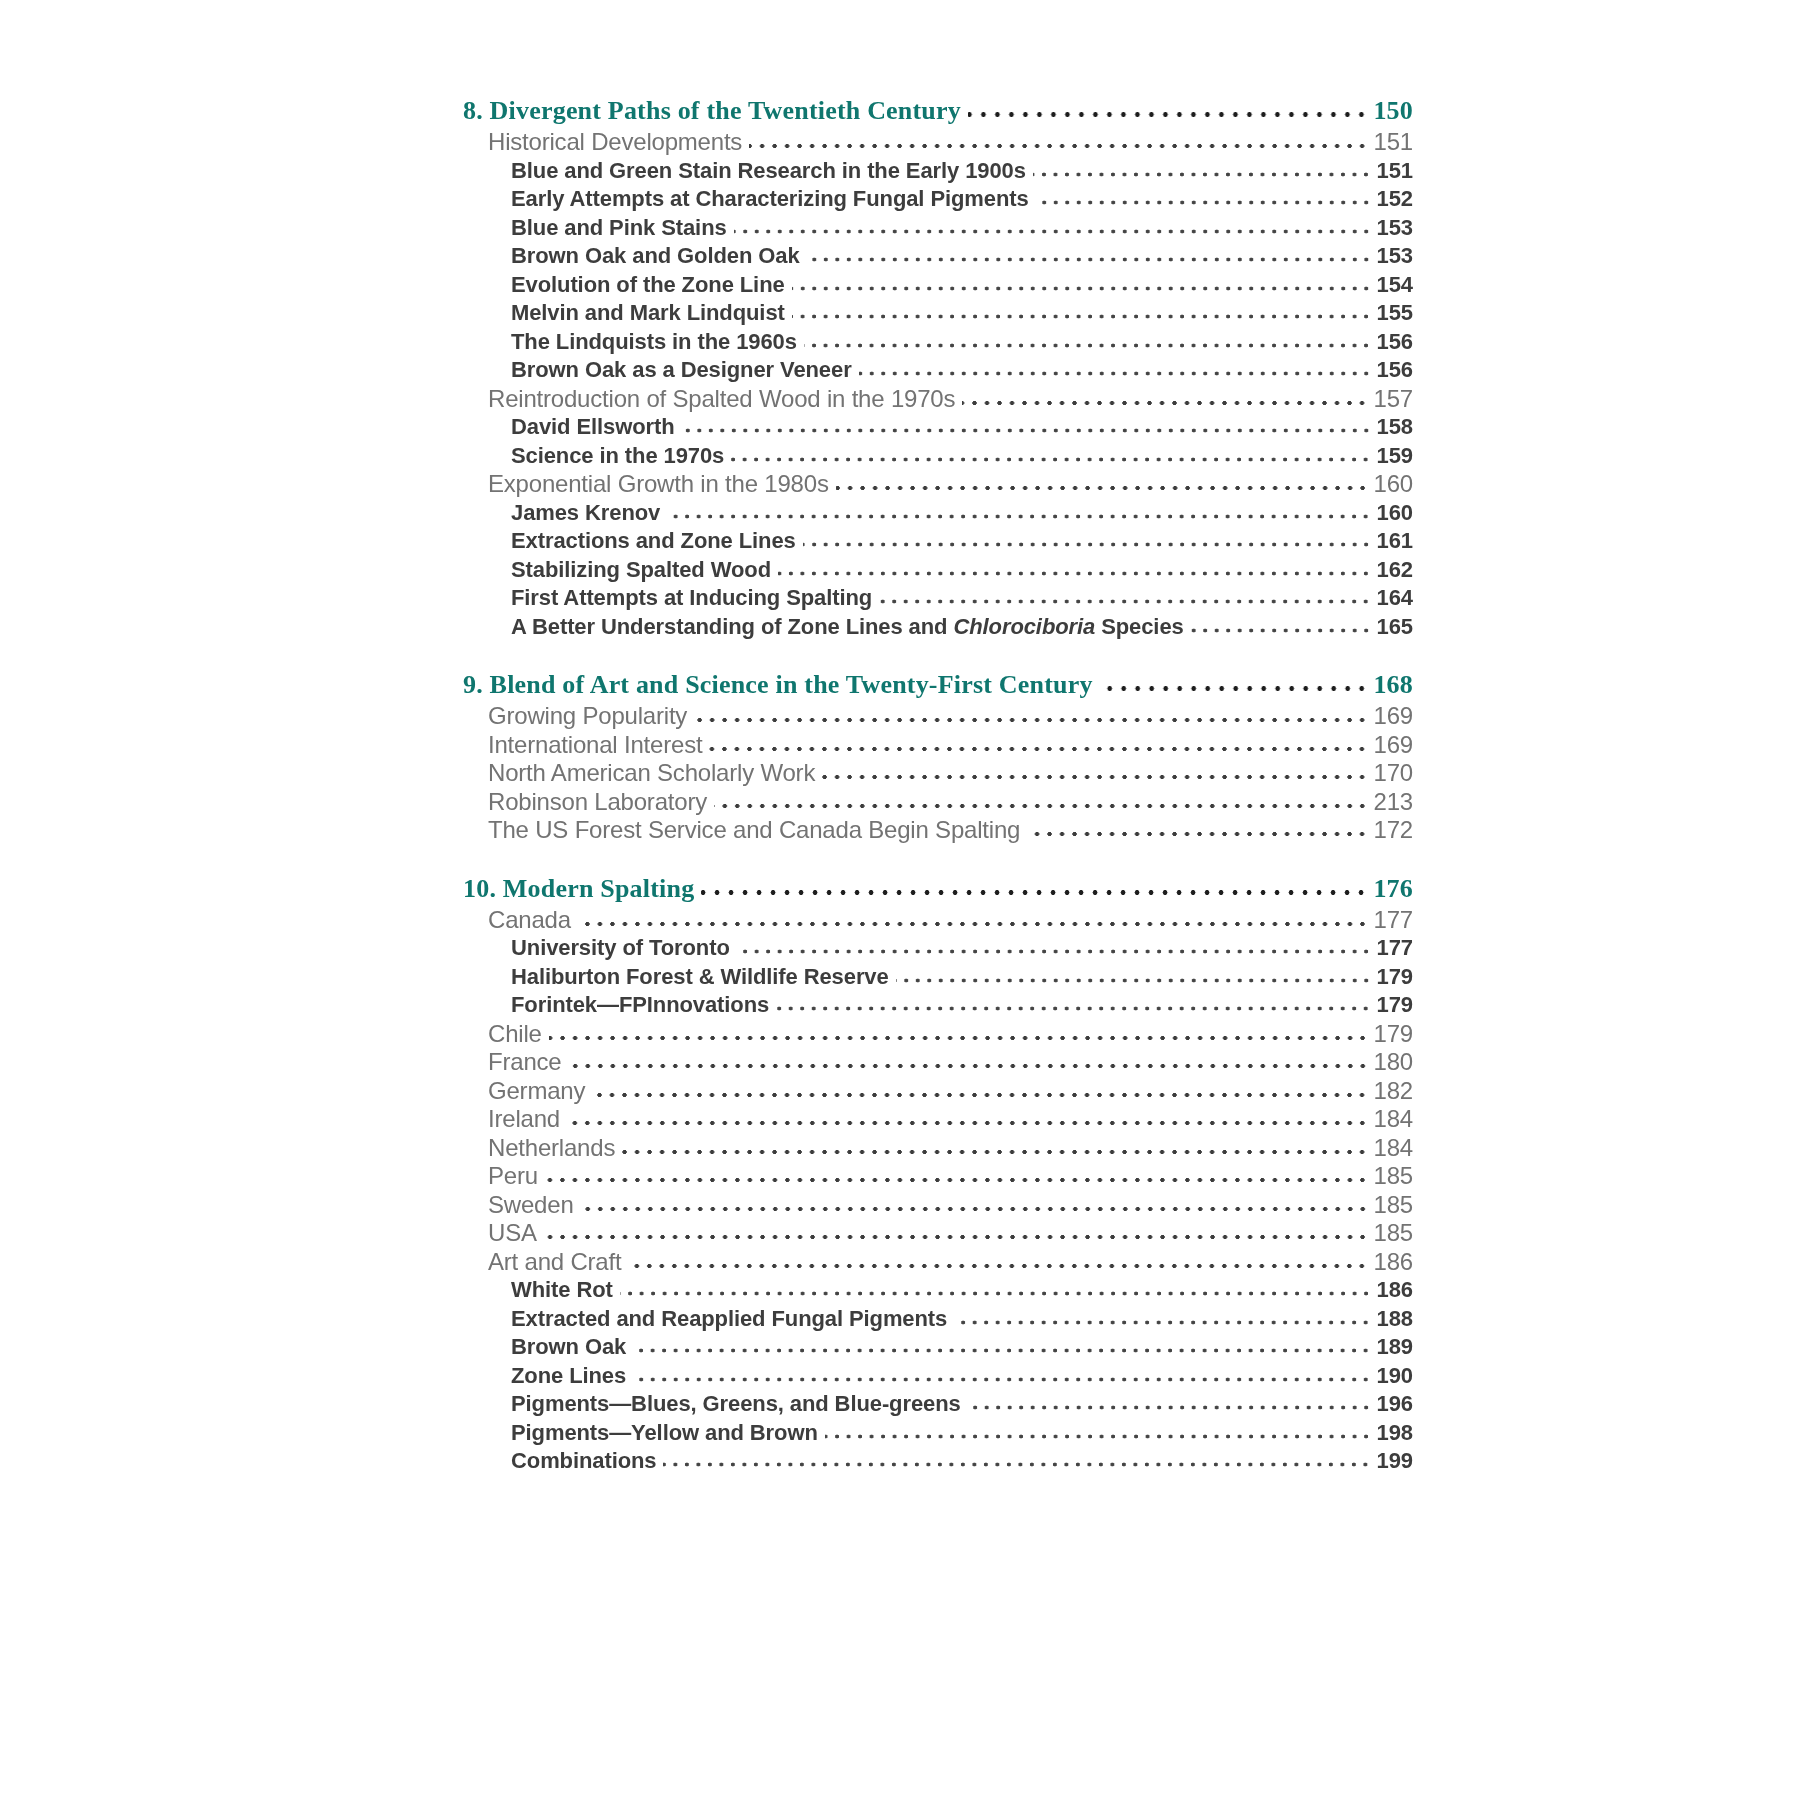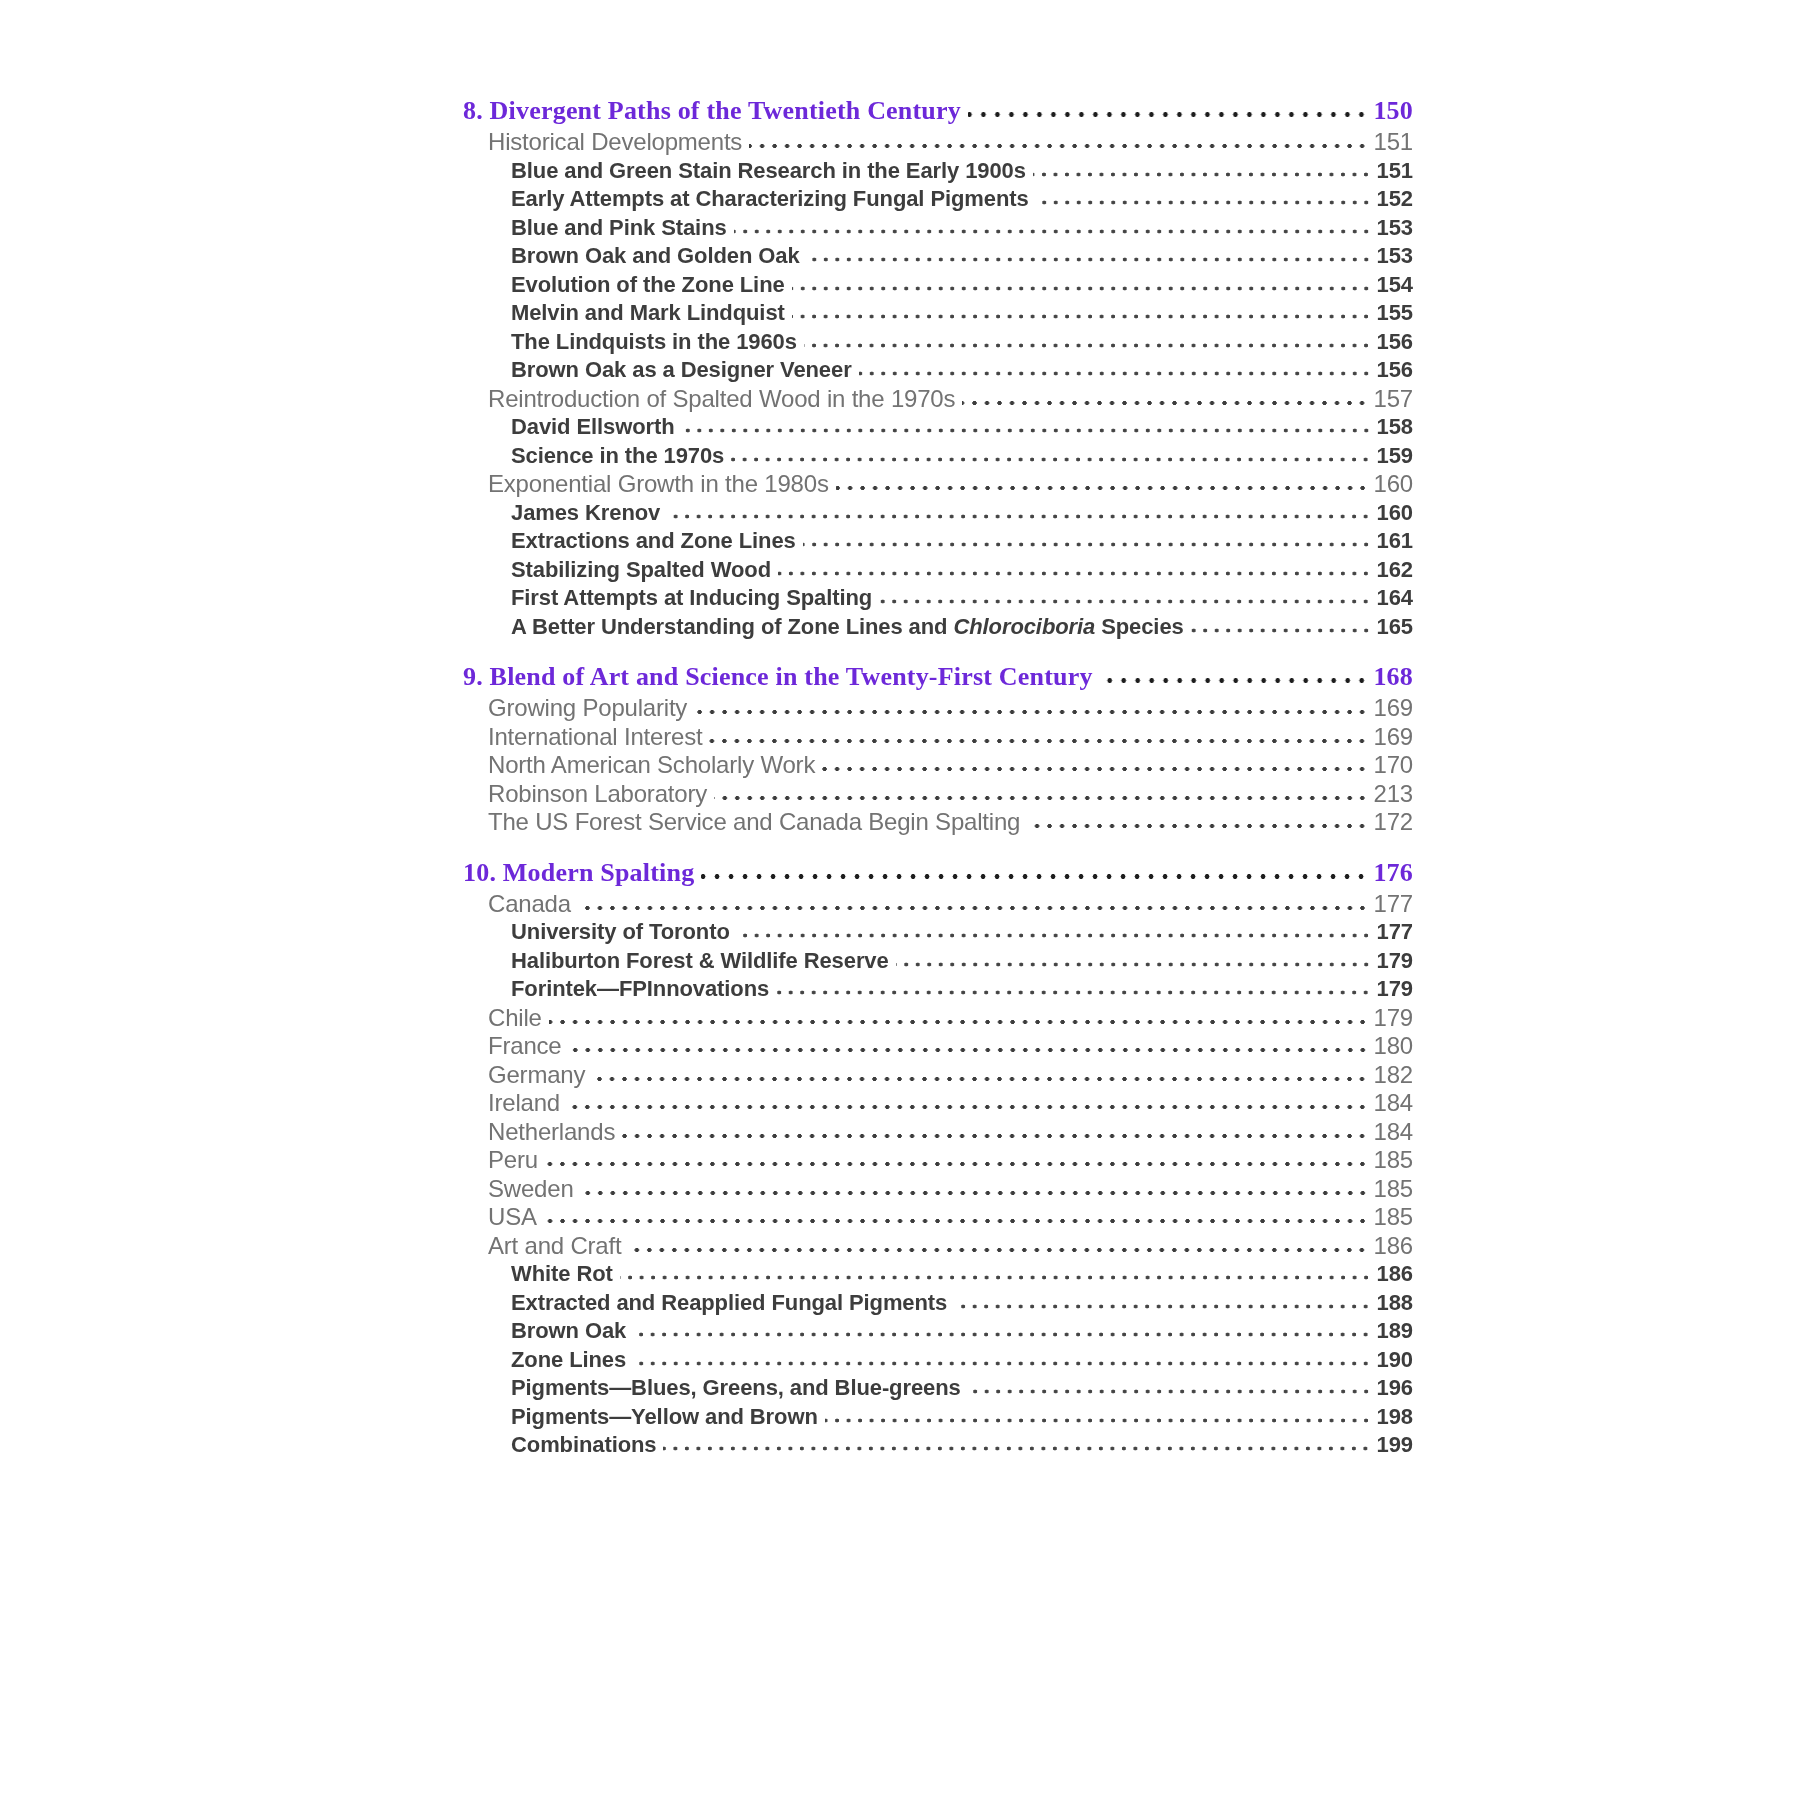--- a/index.html
+++ b/index.html
@@ -17,21 +17,21 @@
     box-sizing: border-box;
     width: 1800px;
     height: 1800px;
     padding: 96px 0 0 463px;
     background: #ffffff;
   }
   .toc {
     width: 950px;
   }
   .toc-section + .toc-section {
-    margin-top: 21px;
+    margin-top: 29px;
   }
   .row {
     display: flex;
     align-items: baseline;
     white-space: nowrap;
   }
   .row .label {
     flex: 0 0 auto;
   }
   .row .leader {
@@ -46,21 +46,21 @@
     flex: 0 0 auto;
     text-align: right;
   }
   
   .row.lvl0 {
     height: 30px;
     line-height: 30px;
     font-family: "Liberation Serif", serif;
     font-weight: 700;
     font-size: 26px;
-    color: #6d28d9;
+    color: #0f766e;
     letter-spacing: 0.2px;
     margin-bottom: 2px;
   }
   .row.lvl0 .leader {
     background-image: radial-gradient(circle, #1d1d1d 2.2px, rgba(0,0,0,0) 2.7px);
     background-size: 14px 9px;
   }
   
   .row.lvl1 {
     height: 28.5px;

